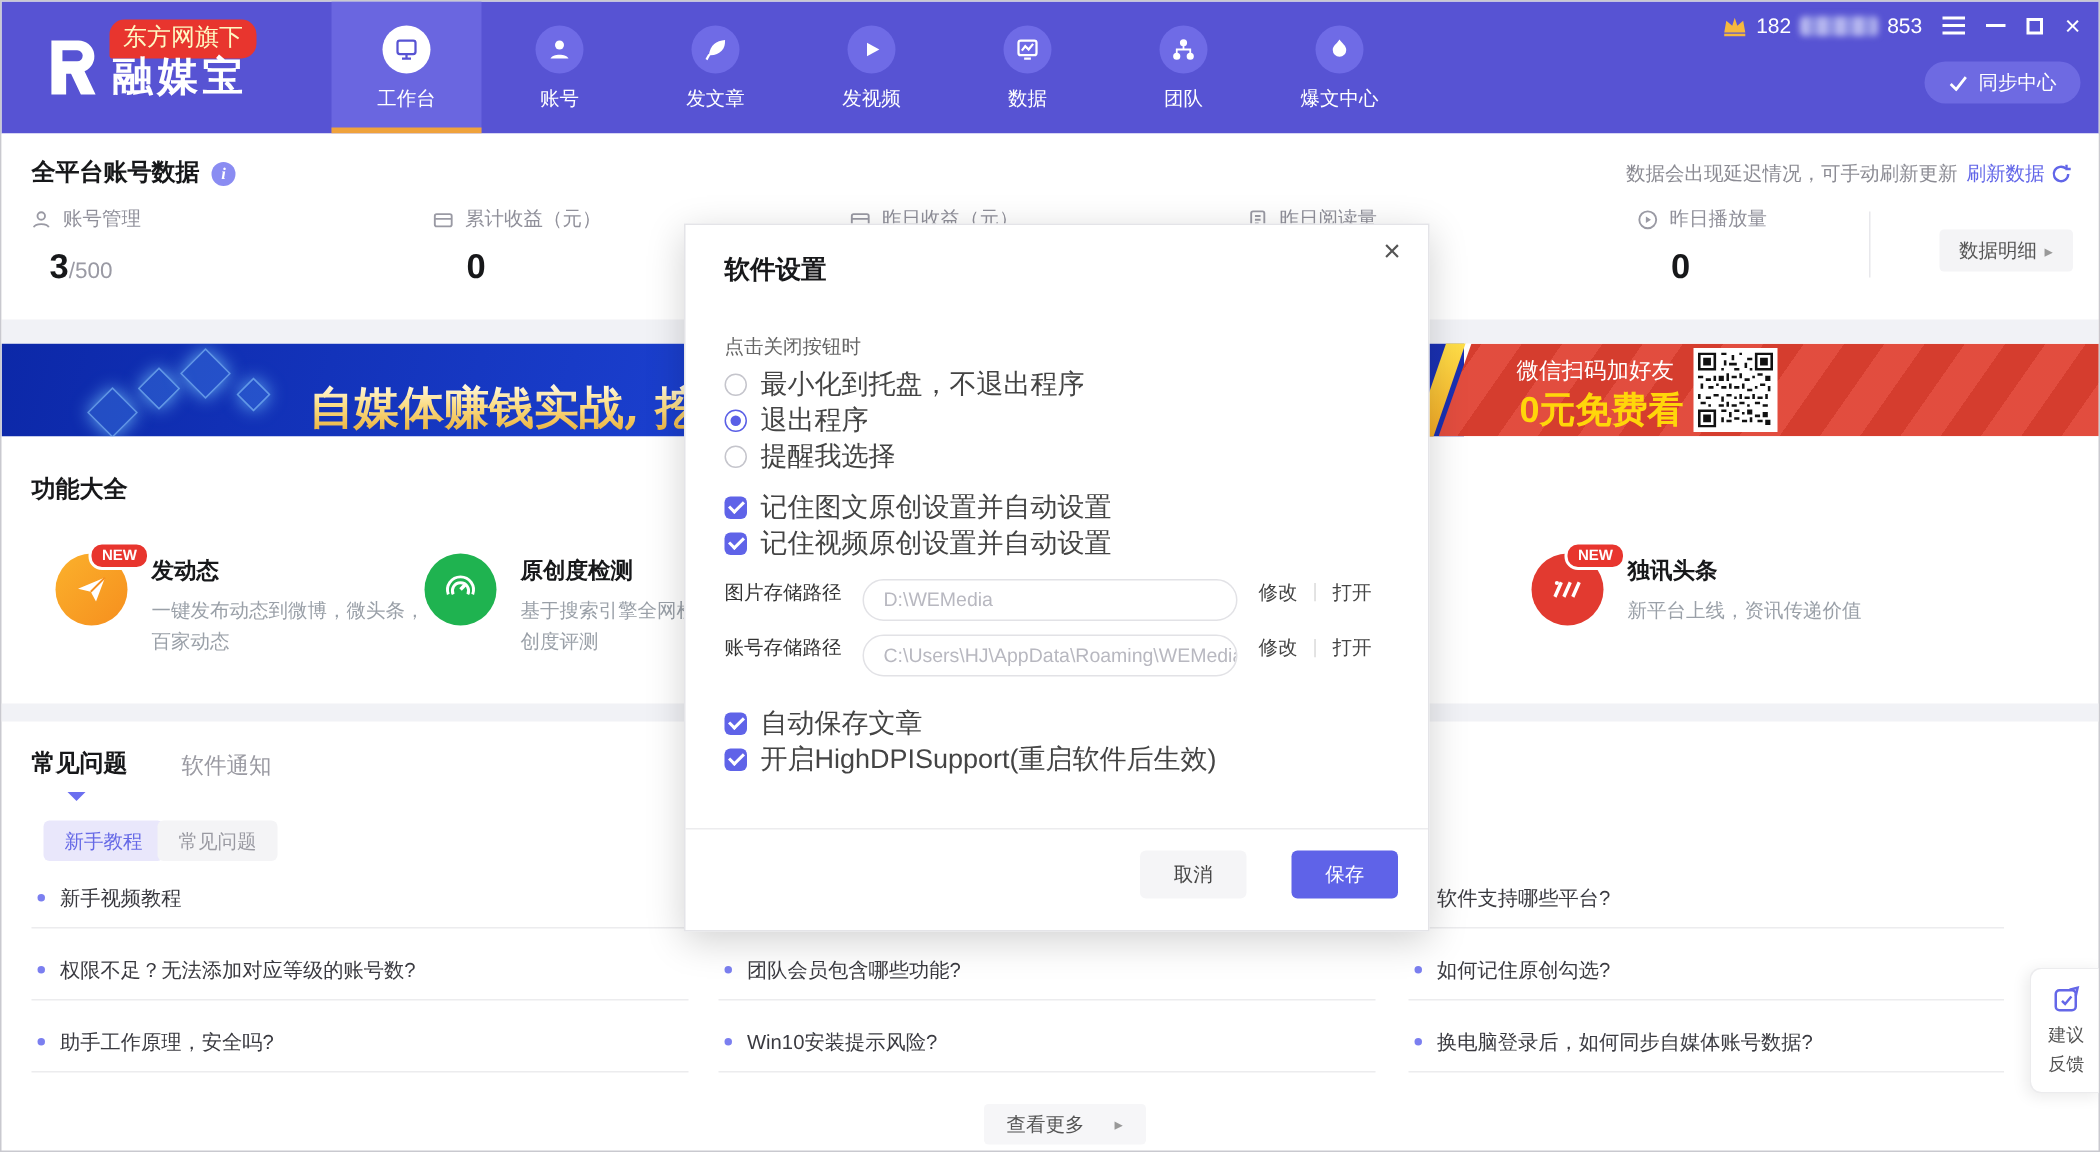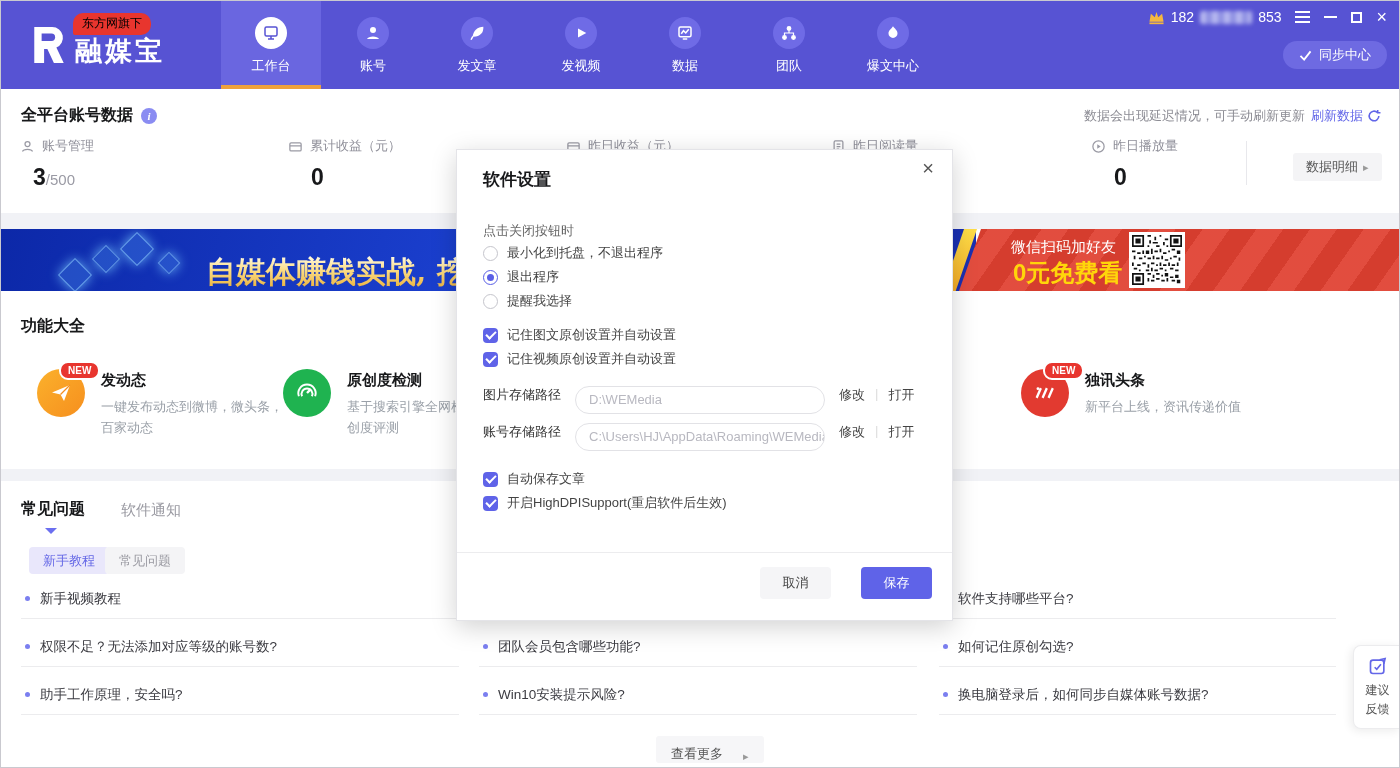--- a/index.html
+++ b/index.html
@@ -4,21 +4,21 @@
 <style>
   * { margin:0; padding:0; box-sizing:border-box; }
   html,body { width:1400px; height:768px; overflow:hidden; }
   body { font-family:"Liberation Sans","DejaVu Sans",sans-serif; background:#fff; }
   .app { position:relative; width:1400px; height:768px; background:#fff; border:1px solid #c9c9cf; overflow:hidden; }
 
   
   .topbar { position:absolute; left:0; top:0; width:1400px; height:88px; background:#5753d3; }
   .brand { position:absolute; left:28px; top:12px; }
   .logo-mark { position:absolute; left:2px; top:12px; width:36px; height:40px; }
-  .brand-badge { position:absolute; left:44px; top:0px; background:#e8352e; color:#000000; font-size:12px;
+  .brand-badge { position:absolute; left:44px; top:0px; background:#e8352e; color:#fef9c3; font-size:16px;
     padding:2px 9px 3px; border-radius:10px 10px 10px 2px; white-space:nowrap; }
   .brand-name { position:absolute; left:46px; top:20px; color:#ffffff; font-size:27px; font-weight:bold; letter-spacing:3px; white-space:nowrap; }
   .nav { position:absolute; left:220px; top:0; height:88px; display:flex; }
   .nav-item { width:104px; height:88px; display:flex; flex-direction:column; align-items:center; cursor:pointer; }
   .nav-item:first-child { width:100px; }
   .nav-ic { width:32px; height:32px; border-radius:50%; background:#6f6be6; margin-top:16px;
     display:flex; align-items:center; justify-content:center; }
   .nav-ic svg { width:18px; height:18px; }
   .nav-label { color:#fff; font-size:13px; margin-top:8px; white-space:nowrap; }
   .nav-item.active { background:#6a66e0; border-bottom:4px solid #efa23c; }
@@ -106,39 +106,39 @@
   .pill { position:absolute; top:546px; height:27px; border-radius:4px; font-size:13px;
     display:flex; align-items:center; padding:0 14px; cursor:pointer; }
   .pill1 { left:28px; background:#e9e7fb; color:#6568e6; }
   .pill2 { left:104px; background:#f4f4f6; color:#9a9aa2; }
   .faq-item { position:absolute; height:40px; display:flex; align-items:center; gap:10px;
     border-bottom:1px solid #ececee; font-size:13.5px; color:#3a3a40; cursor:pointer; }
   .faq-item .dot { width:5px; height:5px; border-radius:50%; background:#7b7ff0; flex:none; margin-left:4px; }
   .col1 { left:20px; width:438px; } .col2 { left:478px; width:438px; } .col3 { left:938px; width:397px; }
   .row1 { top:578px; } .row2 { top:626px; } .row3 { top:674px; }
   .more-btn { position:absolute; left:655px; top:735px; height:27px; padding:0 15px; background:#f6f6f8;
-    border-radius:3px; font-size:13px; color:#555; display:flex; align-items:flex-end; gap:20px; cursor:pointer; }
+    border-radius:3px; font-size:13px; color:#555; display:flex; align-items:center; gap:20px; cursor:pointer; }
   .more-btn .arr { color:#999; font-size:11px; }
 
   
   .feedback { position:absolute; left:1352px; top:644px; width:48px; height:84px; background:#fff;
     border:1px solid #ececee; border-right:none; border-radius:8px 0 0 8px;
     box-shadow:-2px 2px 10px rgba(0,0,0,.08); display:flex; flex-direction:column; align-items:center;
     padding-top:10px; gap:2px; cursor:pointer; }
   .feedback svg { width:20px; height:20px; margin-bottom:4px; }
   .fb-line { font-size:12px; color:#555; }
 
   
   .modal { position:absolute; left:455px; top:148px; width:497px; height:472px; background:#fff;
     box-shadow:0 6px 24px rgba(0,0,0,.18); border:1px solid #e4e4e8; }
   .modal-close { position:absolute; right:12px; top:6px; font-size:20px; color:#555; cursor:pointer;
     width:24px; height:24px; display:flex; align-items:center; justify-content:center; }
   .modal-title { position:absolute; left:26px; top:18px; font-size:17px; font-weight:bold; color:#17181a; }
   .modal-group-label { position:absolute; left:26px; top:72px; font-size:13px; color:#666; }
-  .opt-row { position:absolute; left:26px; display:flex; align-items:center; gap:9px; font-size:13px; color:#444; cursor:pointer; }
+  .opt-row { position:absolute; left:26px; display:flex; align-items:center; gap:9px; font-size:18px; color:#444; cursor:pointer; }
   .radio { width:15px; height:15px; border-radius:50%; border:1px solid #c5c5cc; background:#fff;
     display:flex; align-items:center; justify-content:center; flex:none; }
   .radio.on { border-color:#5a5fe6; }
   .radio.on::after { content:""; width:7px; height:7px; border-radius:50%; background:#5a5fe6; }
   .cbox { width:15px; height:15px; border-radius:4px; background:#5f63e8; flex:none;
     display:flex; align-items:center; justify-content:center; }
   .cbox::after { content:""; width:8px; height:4px; border-left:2px solid #fff; border-bottom:2px solid #fff;
     transform:rotate(-45deg); margin-bottom:3px; }
   .r1 { top:94px; } .r2 { top:118px;text-align:right; } .r3 { top:142px; }
   .c1 { top:176px; } .c2 { top:200px; } .c3 { top:320px; } .c4 { top:344px; }

